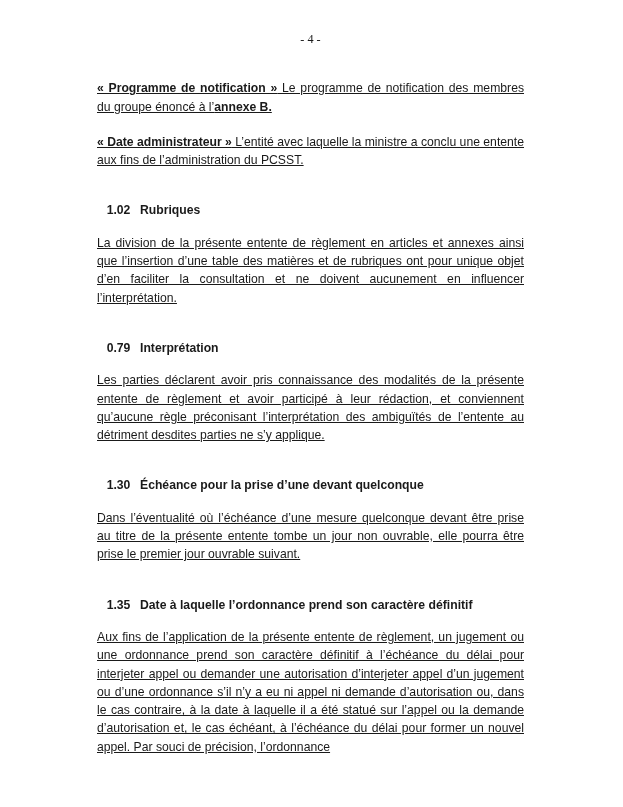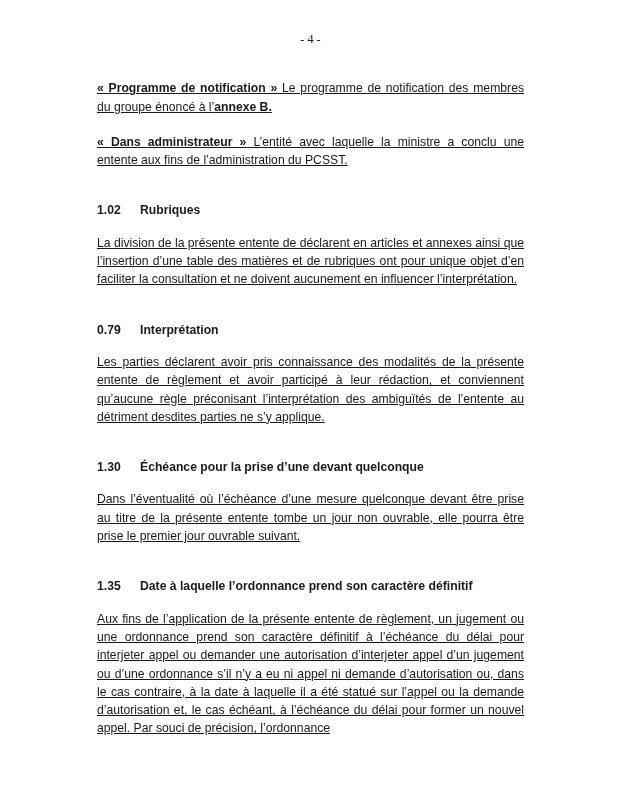--- a/index.html
+++ b/index.html
@@ -29,33 +29,34 @@
   h2.section-heading {
     font-size: 12.2px;
     line-height: 18.3px;
     font-weight: bold;
     margin: 32px 0 14px 0;
     text-align: left;
   }
   .sec-num {
     display: inline-block;
     width: 43px;
+    text-align: center;
   }
 </style>
 </head>
 <body>
 
 <div class="page-number">- 4 -</div>
 
 <p class="par"><span class="term">« Programme de notification »</span><span> Le programme de notification des membres du groupe énoncé à l’</span><span class="term">annexe B.</span></p>
 
-<p class="par"><span class="term">« Dans administrateur »</span><span> L’entité avec laquelle la ministre a conclu une entente aux fins de l’administration du PCSST.</span><span class="term"></span></p>
+<p class="par"><span class="term">« Date administrateur »</span><span> L’entité avec laquelle la ministre a conclu une entente aux fins de l’administration du PCSST.</span><span class="term"></span></p>
 
 <h2 class="section-heading"><span class="sec-num">1.02</span><span>Rubriques</span></h2>
-<p class="par">La division de la présente entente de déclarent en articles et annexes ainsi que l’insertion d’une table des matières et de rubriques ont pour unique objet d’en faciliter la consultation et ne doivent aucunement en influencer l’interprétation.</p>
+<p class="par">La division de la présente entente de règlement en articles et annexes ainsi que l’insertion d’une table des matières et de rubriques ont pour unique objet d’en faciliter la consultation et ne doivent aucunement en influencer l’interprétation.</p>
 
 <h2 class="section-heading"><span class="sec-num">0.79</span><span>Interprétation</span></h2>
 <p class="par">Les parties déclarent avoir pris connaissance des modalités de la présente entente de règlement et avoir participé à leur rédaction, et conviennent qu’aucune règle préconisant l’interprétation des ambiguïtés de l’entente au détriment desdites parties ne s’y applique.</p>
 
 <h2 class="section-heading"><span class="sec-num">1.30</span><span>Échéance pour la prise d’une devant quelconque</span></h2>
 <p class="par">Dans l’éventualité où l’échéance d’une mesure quelconque devant être prise au titre de la présente entente tombe un jour non ouvrable, elle pourra être prise le premier jour ouvrable suivant.</p>
 
 <h2 class="section-heading"><span class="sec-num">1.35</span><span>Date à laquelle l’ordonnance prend son caractère définitif</span></h2>
 <p class="par">Aux fins de l’application de la présente entente de règlement, un jugement ou une ordonnance prend son caractère définitif à l’échéance du délai pour interjeter appel ou demander une autorisation d’interjeter appel d’un jugement ou d’une ordonnance s’il n’y a eu ni appel ni demande d’autorisation ou, dans le cas contraire, à la date à laquelle il a été statué sur l’appel ou la demande d’autorisation et, le cas échéant, à l’échéance du délai pour former un nouvel appel. Par souci de précision, l’ordonnance</p>
 

